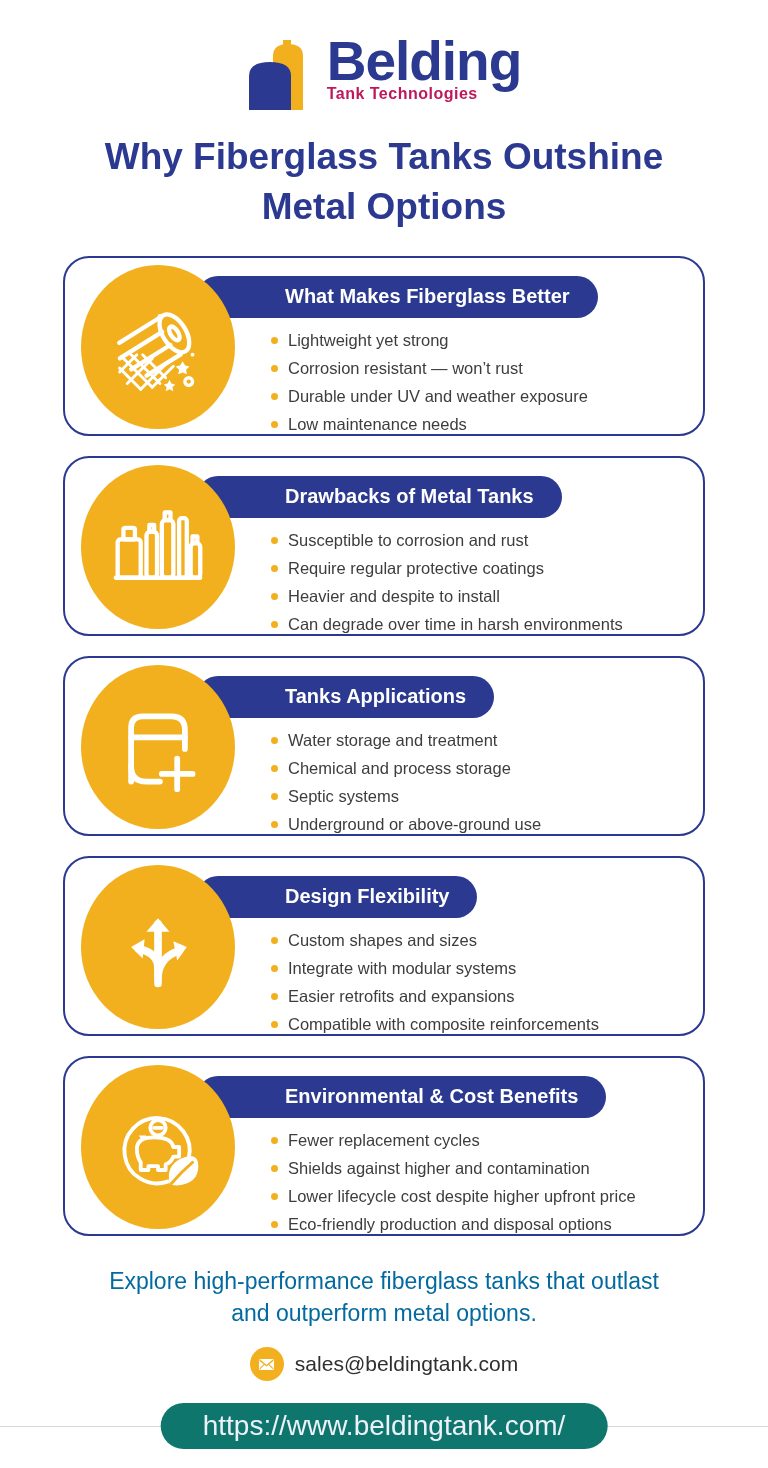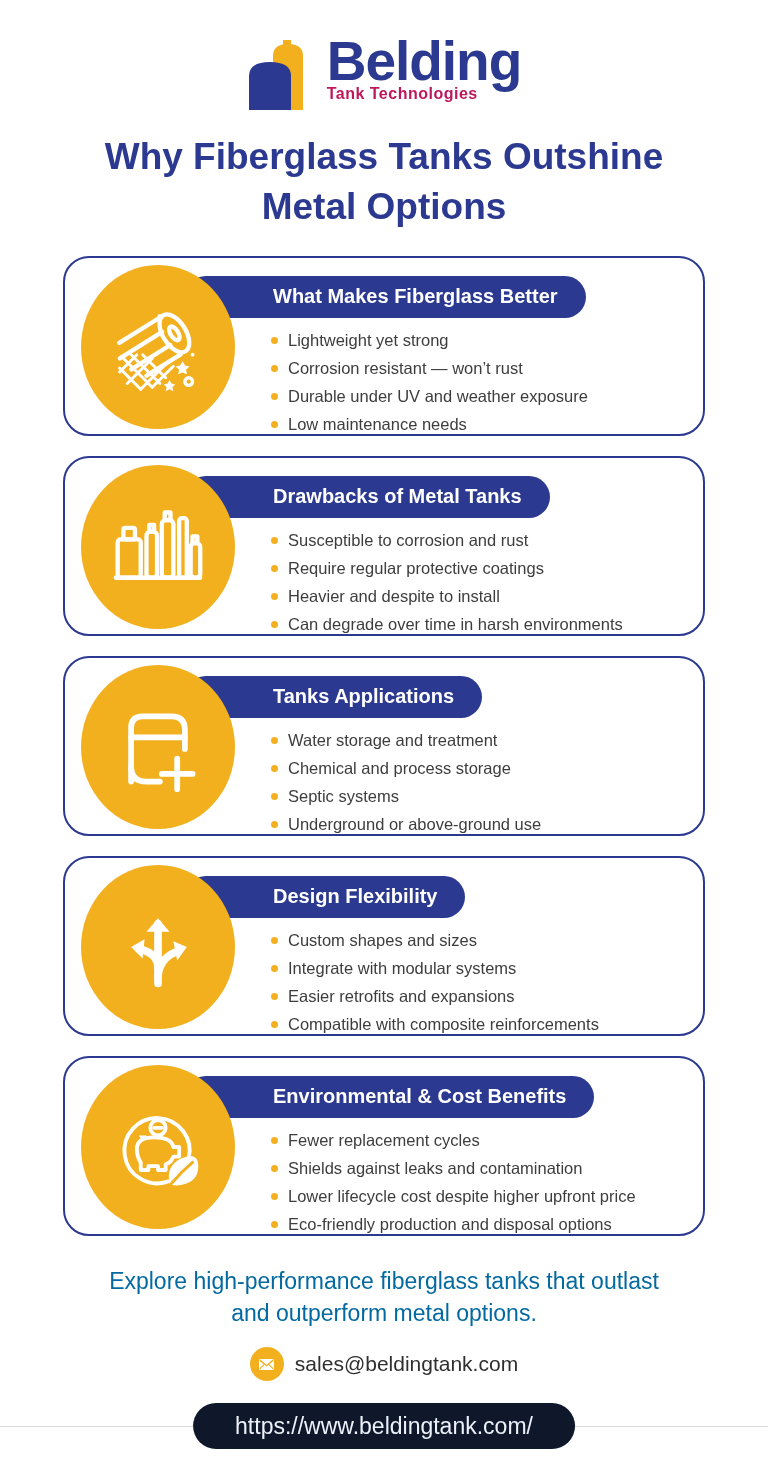--- a/index.html
+++ b/index.html
@@ -36,21 +36,21 @@
     position:relative; height:180px; margin-bottom:20px;
     background:#FFFFFF; border:2px solid #2B3990; border-radius:26px;
   }
   .card-circle {
     position:absolute; left:16px; top:7px; width:154px; height:164px;
     background:#F2B01E; border-radius:50%;
     display:flex; align-items:center; justify-content:center; z-index:2;
   }
   .card-circle svg { width:96px; height:96px; }
   .card-pill {
-    position:absolute; left:120px; top:18px; height:42px; z-index:1;
+    position:absolute; left:132px; top:18px; height:42px; z-index:1;
     background:#2B3990; border-radius:999px;
     display:flex; align-items:center;
     padding:0 28px 0 88px;
     color:#FFFFFF; font-size:20px; font-weight:700; white-space:nowrap;
   }
   .card-bullets { position:absolute; left:206px; top:72px; right:10px; }
   .bullet { display:flex; align-items:flex-start; margin-bottom:7px; }
   .bullet-dot {
     flex:none; width:7px; height:7px; border-radius:50%;
     background:#F2B01E; margin:7px 10px 0 0;
@@ -70,23 +70,23 @@
     display:flex; align-items:center; justify-content:center; flex:none;
   }
   .contact-badge svg { width:19px; height:19px; }
   .contact-text { color:#2F2F2F; font-size:21px; }
   .url-band { position:relative; margin-top:22px; height:48px; }
   .url-line {
     position:absolute; left:0; right:0; top:23px; height:1px; background:#D9D9D9;
   }
   .url-pill {
     position:absolute; left:50%; transform:translateX(-50%); top:0;
-    height:46px; background:#0f172a; border-radius:999px;
+    height:46px; background:#0f766e; border-radius:999px;
     display:flex; align-items:center; padding:0 42px;
-    color:#EDF1FA; font-size:23px; font-weight:400; white-space:nowrap;
+    color:#EDF1FA; font-size:28px; font-weight:400; white-space:nowrap;
   }
 </style>
 </head>
 <body>
 
 <div class="logo-row">
   <svg class="logo-mark" viewBox="0 0 76 80">
 
     <rect x="36" y="4" width="8" height="6" fill="#F2B01E"></rect>
     <path d="M26 20 Q26 8 41 8 Q56 8 56 20 L56 74 L26 74 Z" fill="#F2B01E"></path>
@@ -269,21 +269,21 @@
         <path d="M64 88 Q74 76 86 66" stroke="#F2B01E" stroke-width="3"></path>
       </svg>
     </div>
     <div class="card-bullets">
       <div class="bullet">
           <span class="bullet-dot"></span>
           <span class="bullet-text">Fewer replacement cycles</span>
         </div>
       <div class="bullet">
           <span class="bullet-dot"></span>
-          <span class="bullet-text">Shields against leaks and contamination</span>
+          <span class="bullet-text">Shields against higher and contamination</span>
         </div>
       <div class="bullet">
           <span class="bullet-dot"></span>
           <span class="bullet-text">Lower lifecycle cost despite higher upfront price</span>
         </div>
       <div class="bullet">
           <span class="bullet-dot"></span>
           <span class="bullet-text">Eco-friendly production and disposal options</span>
         </div>
     </div>

